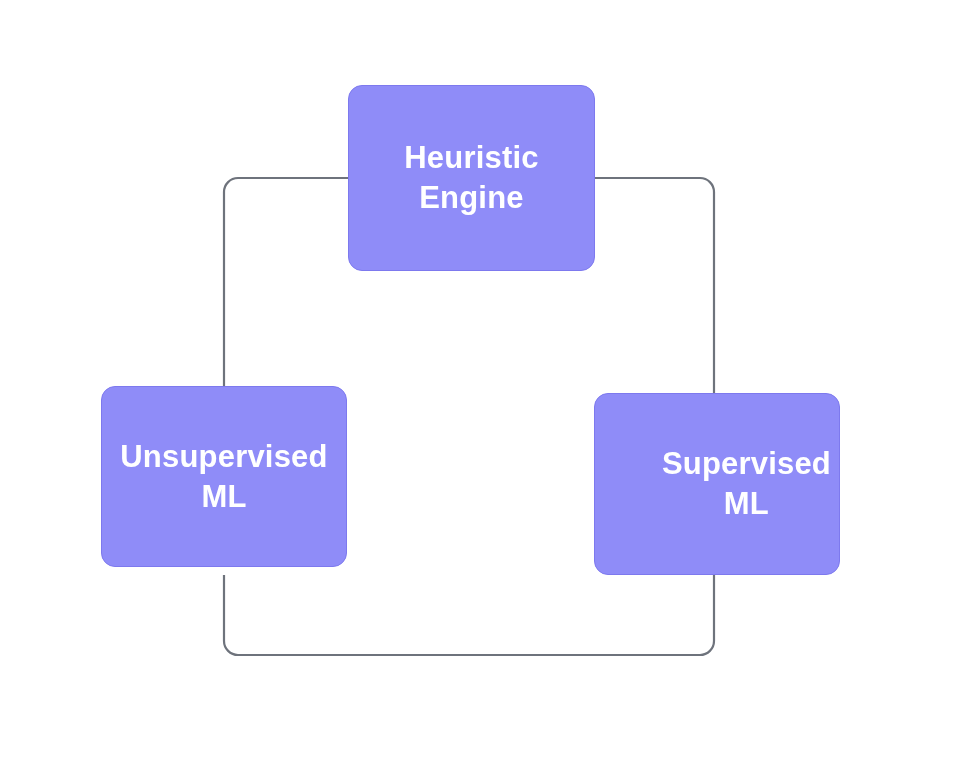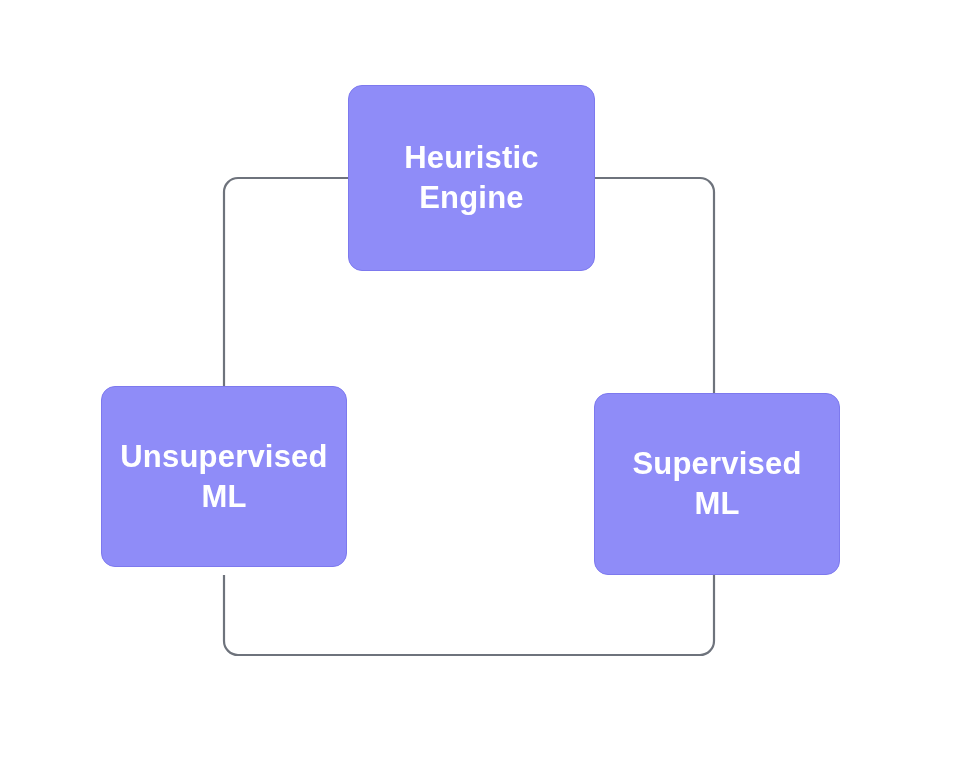--- a/index.html
+++ b/index.html
@@ -57,20 +57,21 @@
     left: 101px;
     top: 386px;
     width: 246px;
     height: 181px;
   }
   #node-supervised-ml {
     left: 594px;
     top: 393px;
     width: 246px;
     height: 182px;
+    justify-content: flex-end;
   }
 </style>
 </head>
 <body>
 
 <div id="canvas">
 
   <svg id="connector-layer" viewBox="0 0 954 781" width="954" height="781" xmlns="http://www.w3.org/2000/svg">
     <g fill="none" stroke="#6e737c" stroke-width="2.2" stroke-linecap="butt" stroke-linejoin="round">
 

